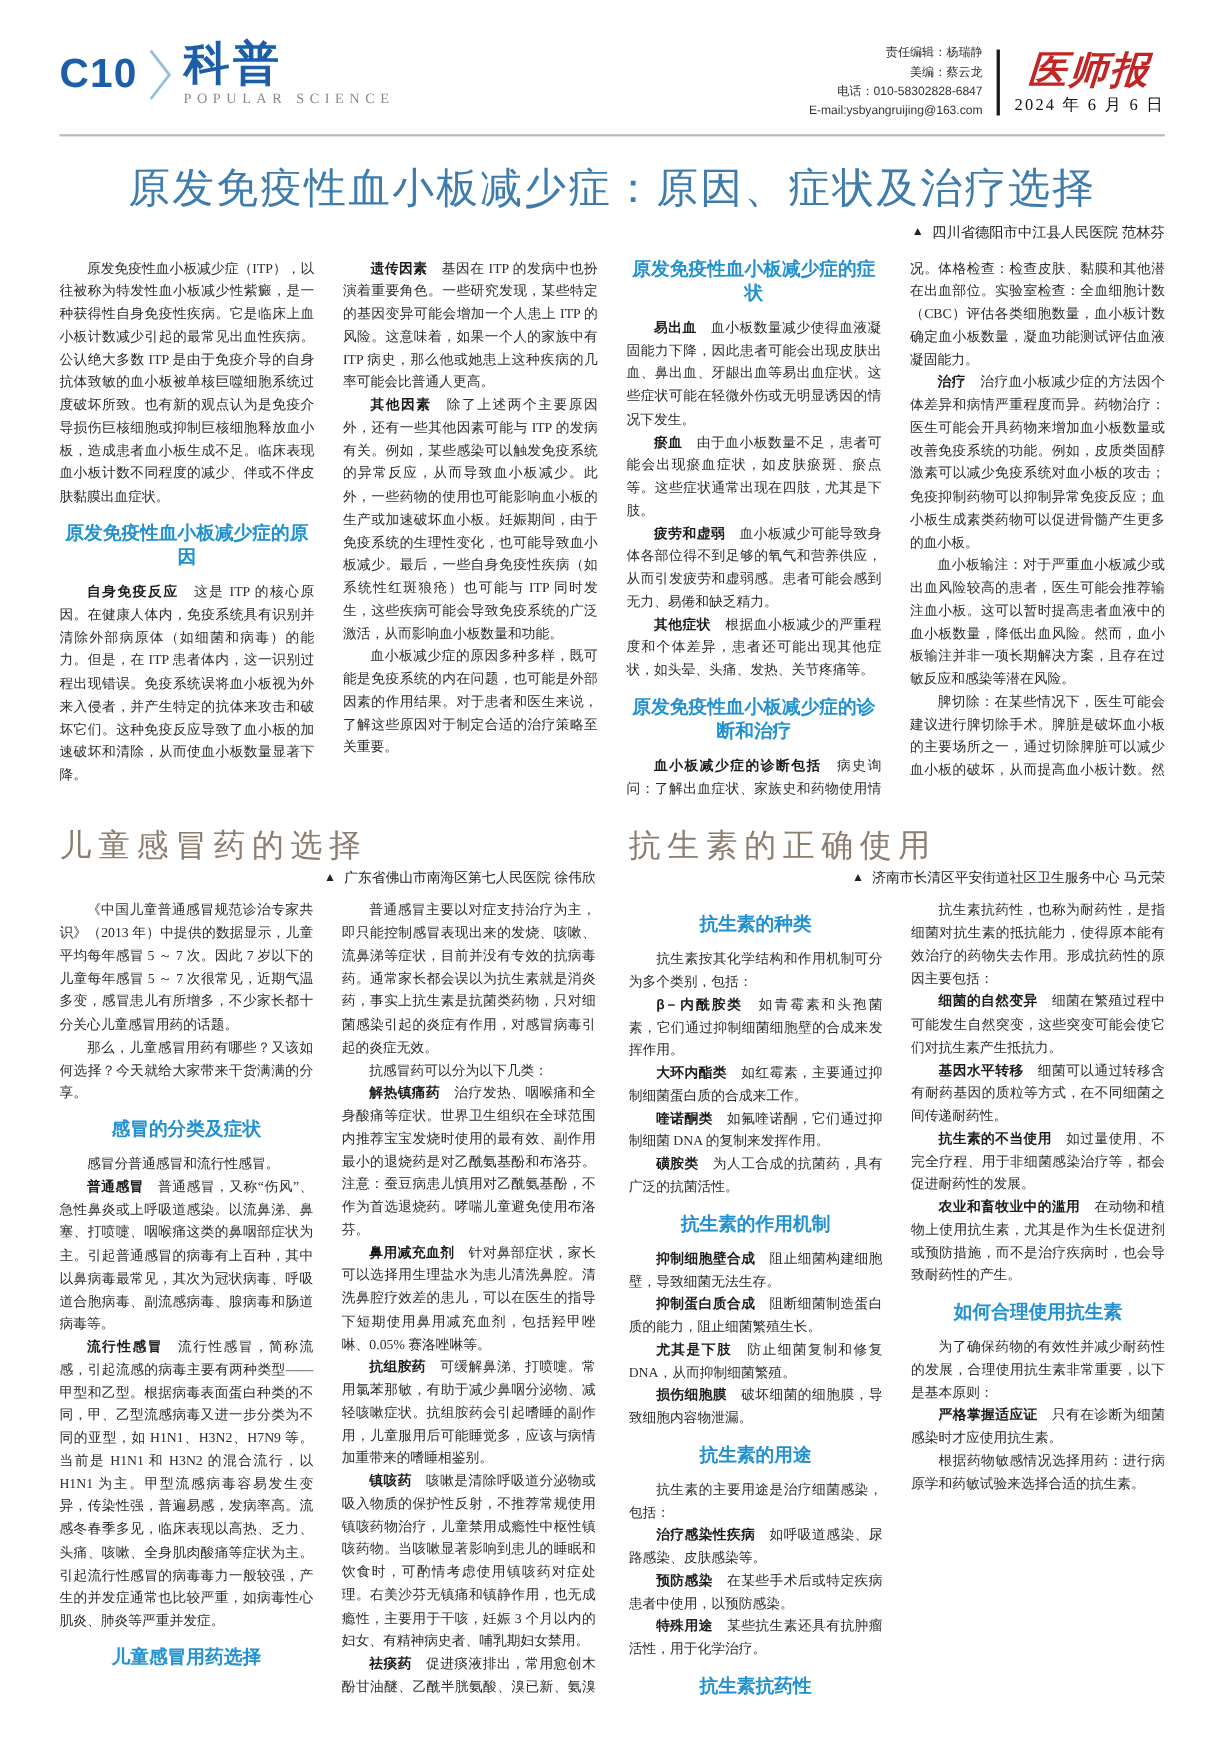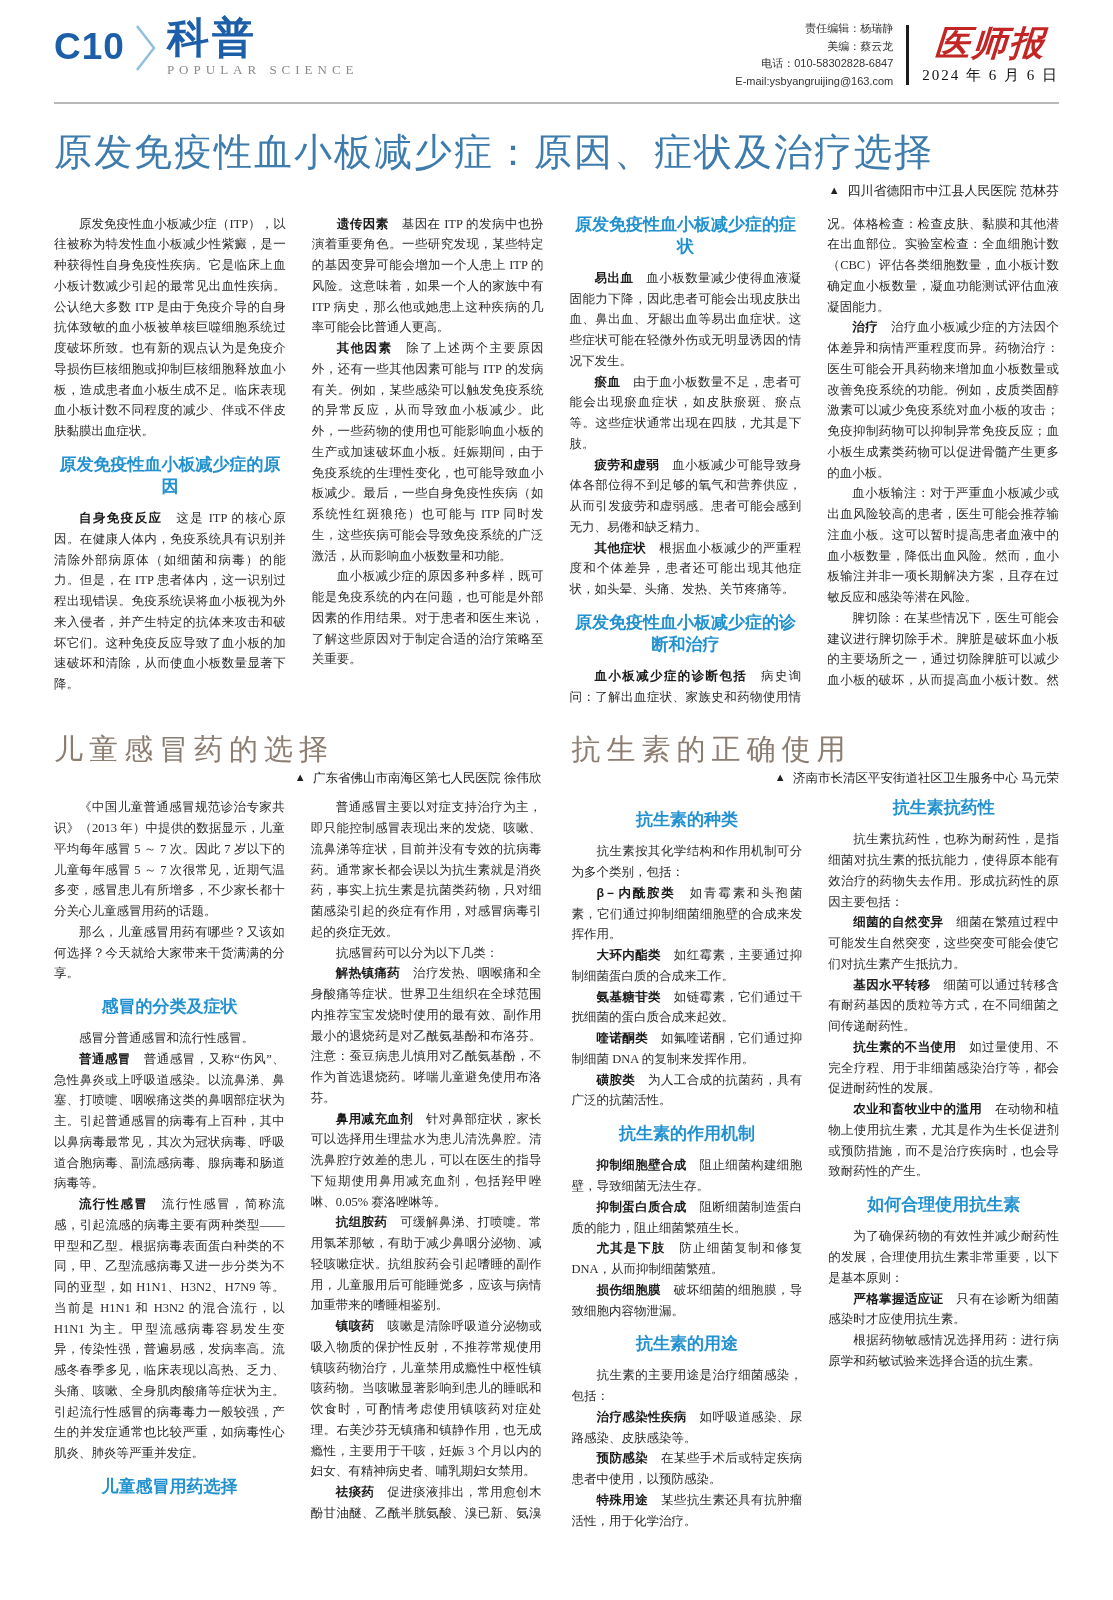--- a/index.html
+++ b/index.html
@@ -1,19 +1,19 @@
 <!DOCTYPE html>
 <html lang="zh"><head>
 <meta charset="utf-8">
 <style>
   html,body{margin:0;padding:0;background:#ffffff;}
   body{width:1113px;height:1600px;overflow:hidden;position:relative;
        font-family:"Liberation Serif","DejaVu Serif",serif;color:#2b2b2b;
        -webkit-font-smoothing:antialiased;}
-  .page{padding:14px 54px 0 54px;}
+  .page{padding:34px 54px 0 54px;}
 
   
   .masthead{display:flex;justify-content:space-between;align-items:flex-start;height:86px;}
   .mast-left{display:flex;align-items:flex-start;gap:10px;}
   .page-no{font-family:"Liberation Sans","DejaVu Sans",sans-serif;font-weight:bold;
            font-size:37px;color:#1c5fa8;line-height:1;margin-top:14px;letter-spacing:1px;}
   .chev{margin-top:10px;}
   .sec-block{margin-top:2px;}
   .sec-cn{font-family:"Liberation Sans","DejaVu Sans",sans-serif;font-weight:bold;
           font-size:42px;color:#1c5fa8;line-height:1.05;letter-spacing:3px;}
@@ -23,21 +23,21 @@
                color:#333;text-align:right;line-height:1.6;}
   .vline{width:3px;height:60px;background:#1b1b1b;margin:0 13px;}
   .brand{text-align:center;}
   .brand-logo{color:#c32525;font-weight:bold;font-size:35px;line-height:1.05;
               font-style:italic;letter-spacing:2px;transform:skewX(-4deg);}
   .brand-date{font-size:15px;color:#111;letter-spacing:2px;margin-top:3px;}
   .mast-rule{border-bottom:2px solid #b9b9b9;margin-top:2px;}
 
   
   .lead-title{font-family:"Liberation Sans","DejaVu Sans",sans-serif;font-weight:500;
-              font-size:38px;color:#3e7cad;margin:26px 0 6px 0;
+              font-size:38px;color:#3e7cad;text-align:center;margin:26px 0 6px 0;
               letter-spacing:2px;line-height:1.2;}
   .byline{text-align:right;font-size:13px;color:#222;margin-bottom:14px;
           font-family:"Liberation Sans","DejaVu Sans",sans-serif;}
   .byline .tri{font-size:11px;position:relative;top:-1px;margin-right:4px;}
 
   .cols{column-gap:26px;column-fill:auto;overflow:hidden;text-align:justify;}
   .cols p{margin:0;text-indent:2em;font-size:12.5px;line-height:1.66;}
   .cols p b{font-family:"Liberation Sans","DejaVu Sans",sans-serif;font-weight:bold;color:#1c1c1c;}
   .sec-head{font-family:"Liberation Sans","DejaVu Sans",sans-serif;font-weight:bold;
             font-size:17px;color:#2191d0;text-align:center;text-indent:0;
@@ -141,21 +141,20 @@
       <h2 class="half-title">抗生素的正确使用</h2>
       <div class="byline">
         <span class="tri">▲</span>
         <span>济南市长清区平安街道社区卫生服务中心  马元荣</span>
       </div>
       <div class="cols half-cols">
           <div class="sec-head">抗生素的种类</div>
           <p>抗生素按其化学结构和作用机制可分为多个类别，包括：</p>
           <p><b>β－内酰胺类</b>　如青霉素和头孢菌素，它们通过抑制细菌细胞壁的合成来发挥作用。</p>
           <p><b>大环内酯类</b>　如红霉素，主要通过抑制细菌蛋白质的合成来工作。</p>
-          <p><b>氨基糖苷类</b>　如链霉素，它们通过干扰细菌的蛋白质合成来起效。</p>
           <p><b>喹诺酮类</b>　如氟喹诺酮，它们通过抑制细菌 DNA 的复制来发挥作用。</p>
           <p><b>磺胺类</b>　为人工合成的抗菌药，具有广泛的抗菌活性。</p>
           <div class="sec-head">抗生素的作用机制</div>
           <p><b>抑制细胞壁合成</b>　阻止细菌构建细胞壁，导致细菌无法生存。</p>
           <p><b>抑制蛋白质合成</b>　阻断细菌制造蛋白质的能力，阻止细菌繁殖生长。</p>
           <p><b>尤其是下肢</b>　防止细菌复制和修复 DNA，从而抑制细菌繁殖。</p>
           <p><b>损伤细胞膜</b>　破坏细菌的细胞膜，导致细胞内容物泄漏。</p>
           <div class="sec-head">抗生素的用途</div>
           <p>抗生素的主要用途是治疗细菌感染，包括：</p>
           <p><b>治疗感染性疾病</b>　如呼吸道感染、尿路感染、皮肤感染等。</p>

